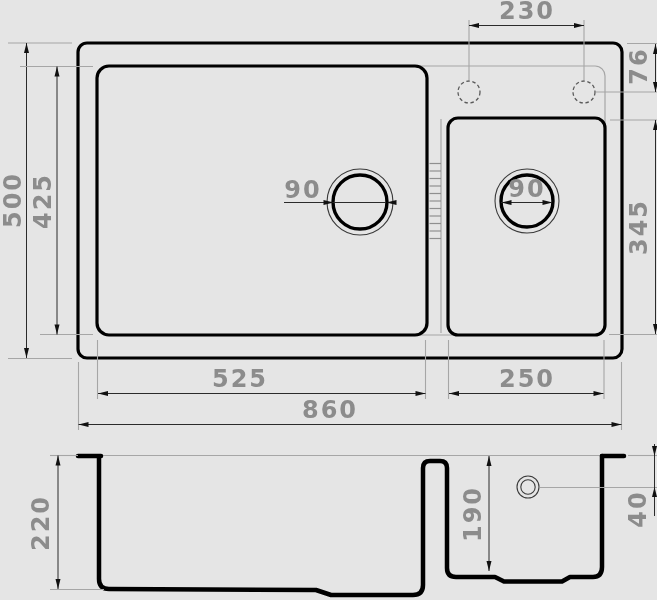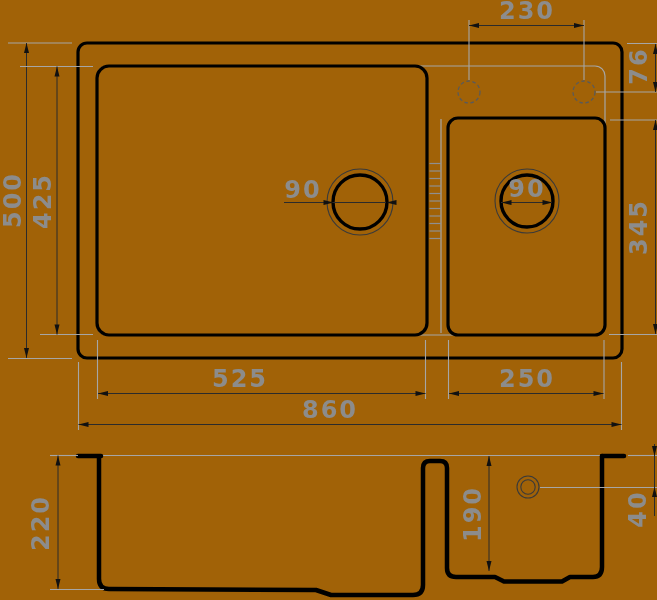--- a/index.html
+++ b/index.html
@@ -4,21 +4,21 @@
 <style>
   html, body {
     margin: 0;
     padding: 0;
     background: #ffffff;
   }
   .stage {
     position: relative;
     width: 657px;
     height: 600px;
-    background: #a16207;
+    background: #e5e5e5;
     overflow: hidden;
     font-family: "DejaVu Sans", sans-serif;
   }
   svg { display: block; }
 
   .outline-thick {
     fill: none;
     stroke: #000000;
     stroke-width: 3.2;
   }

